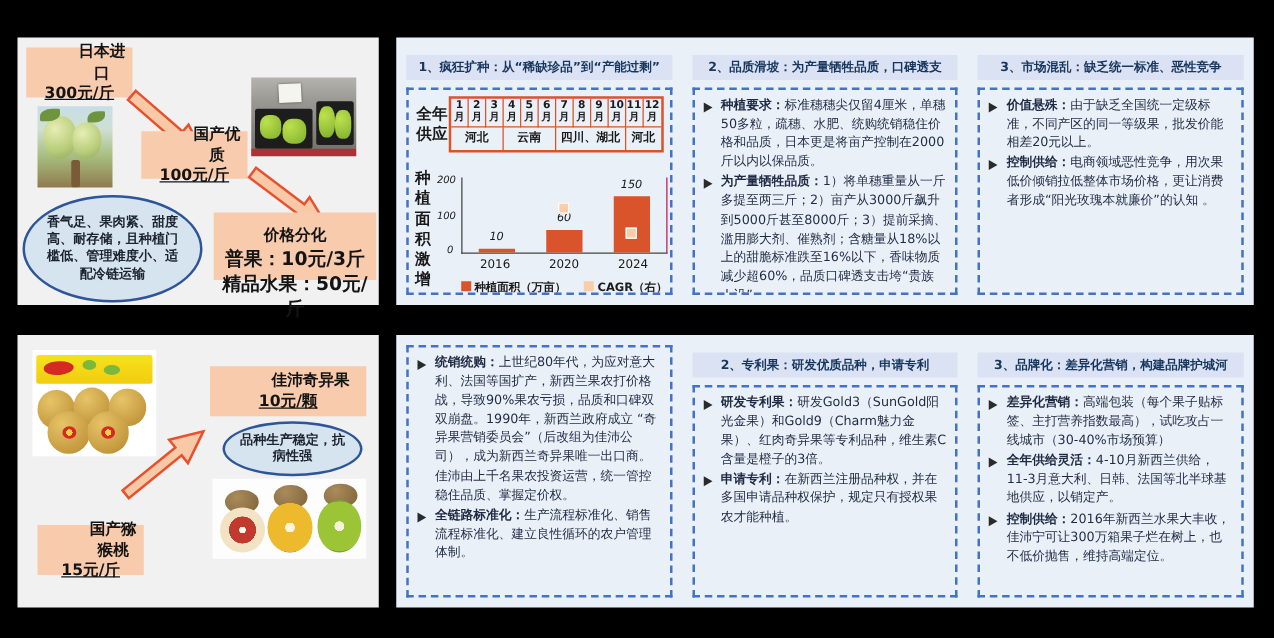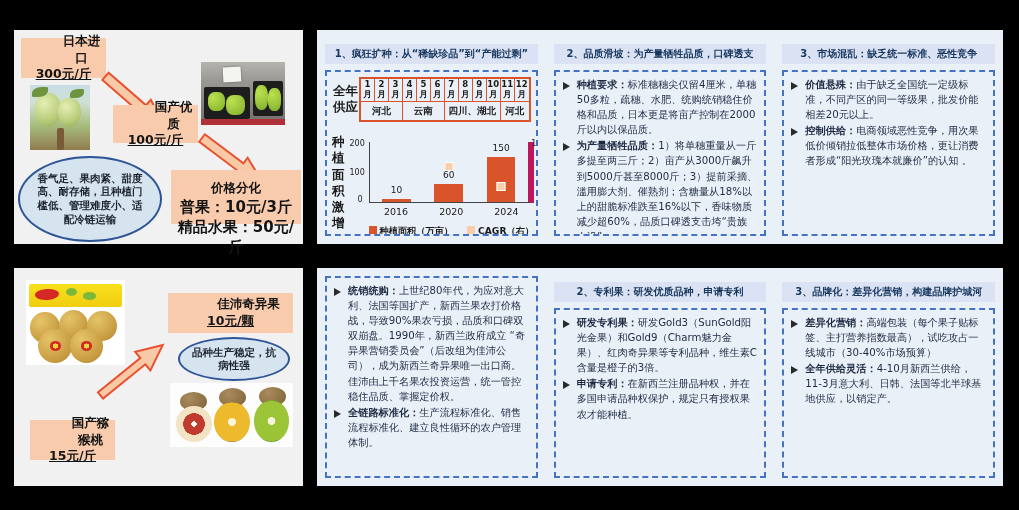--- a/index.html
+++ b/index.html
@@ -71,21 +71,21 @@
          line-height:1.15;padding:1px 0;}
   .mcell:last-child{border-right:none;}
   .regions{display:grid;grid-template-columns:repeat(12,1fr);}
   .rcell{display:flex;align-items:center;justify-content:center;font-size:9.5px;font-weight:bold;
          color:#1a1a1a;padding:2px 0;border-right:1px solid #D9532B;white-space:nowrap;overflow:hidden;}
   .rcell:last-child{border-right:none;}
 
   
   .chartrow{display:flex;margin-top:7px;}
   .chartwrap{flex:1;position:relative;padding:13px 28px 0 24px;}
-  .plot{position:relative;height:60px;border-left:1px solid #444;border-right:6px solid #be185d;border-bottom:1px solid #444;}
+  .plot{position:relative;height:60px;border-left:1px solid #444;border-right:1px solid #be185d;border-bottom:1px solid #444;font-style:italic;}
   .ytick{position:absolute;font-size:8px;color:#222;}
   .bar-slot{position:absolute;bottom:0;height:100%;width:18%;}
   .bs0{left:8%;} .bs1{left:41%;} .bs2{left:74%;}
   .bar{position:absolute;bottom:0;left:0;right:0;background:#D9532B;}
   .bar-val{position:absolute;left:-8px;right:-8px;text-align:center;font-size:9px;color:#1a1a1a;}
   .cagr-marker{position:absolute;left:50%;transform:translateX(-50%);width:9px;height:9px;
                background:#F9CDA8;border:1px solid #fff;box-sizing:border-box;}
   .xlabels{display:flex;margin-top:2px;}
   .xlabels span{flex:1;text-align:center;font-size:9.5px;color:#1a1a1a;}
   .legend{display:flex;justify-content:center;gap:14px;margin-top:5px;font-size:9.2px;font-weight:bold;color:#1a1a1a;white-space:nowrap;}
@@ -357,17 +357,21 @@
       <div class="sp-title">3、品牌化：差异化营销，构建品牌护城河</div>
       <div class="sp-body">
         <div class="bullet">
           <span class="tri"></span>
           <span class="btxt"><span class="lead">差异化营销：</span><span>高端包装（每个果子贴标签、主打营养指数最高），试吃攻占一线城市（30-40%市场预算）</span></span>
         </div>
         <div class="bullet">
           <span class="tri"></span>
           <span class="btxt"><span class="lead">全年供给灵活：</span><span>4-10月新西兰供给，11-3月意大利、日韩、法国等北半球基地供应，以销定产。</span></span>
         </div>
+        <div class="bullet">
+          <span class="tri"></span>
+          <span class="btxt"><span class="lead">控制供给：</span><span>2016年新西兰水果大丰收，佳沛宁可让300万箱果子烂在树上，也不低价抛售，维持高端定位。</span></span>
+        </div>
       </div>
     </div>
   </section>
 
 </div>
 
 </body></html>

